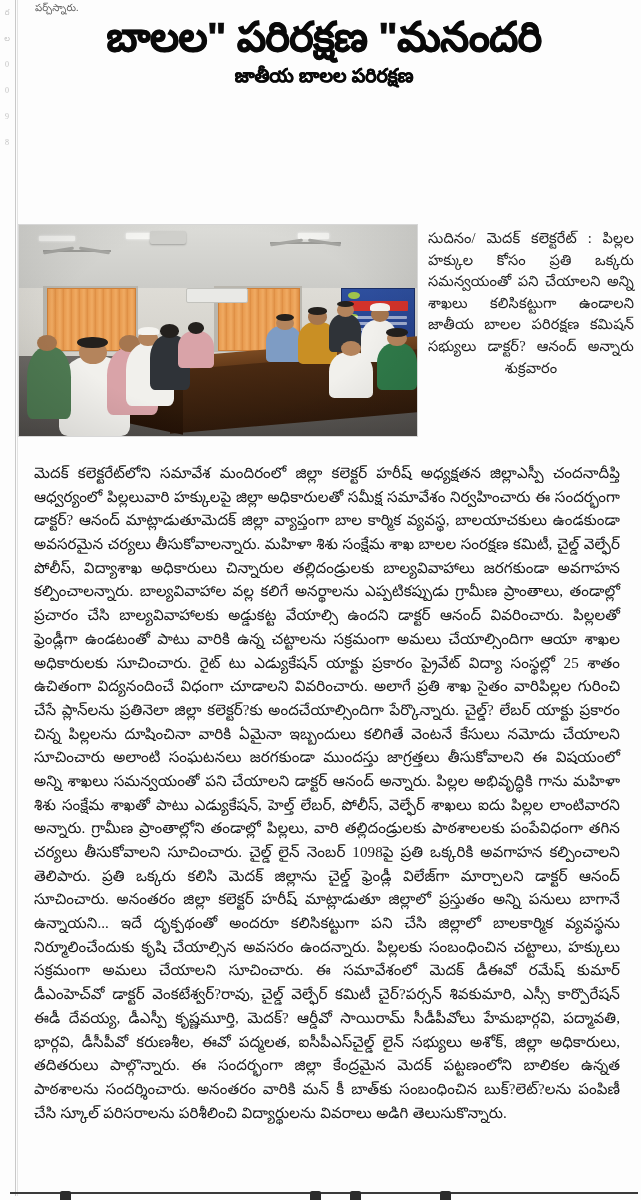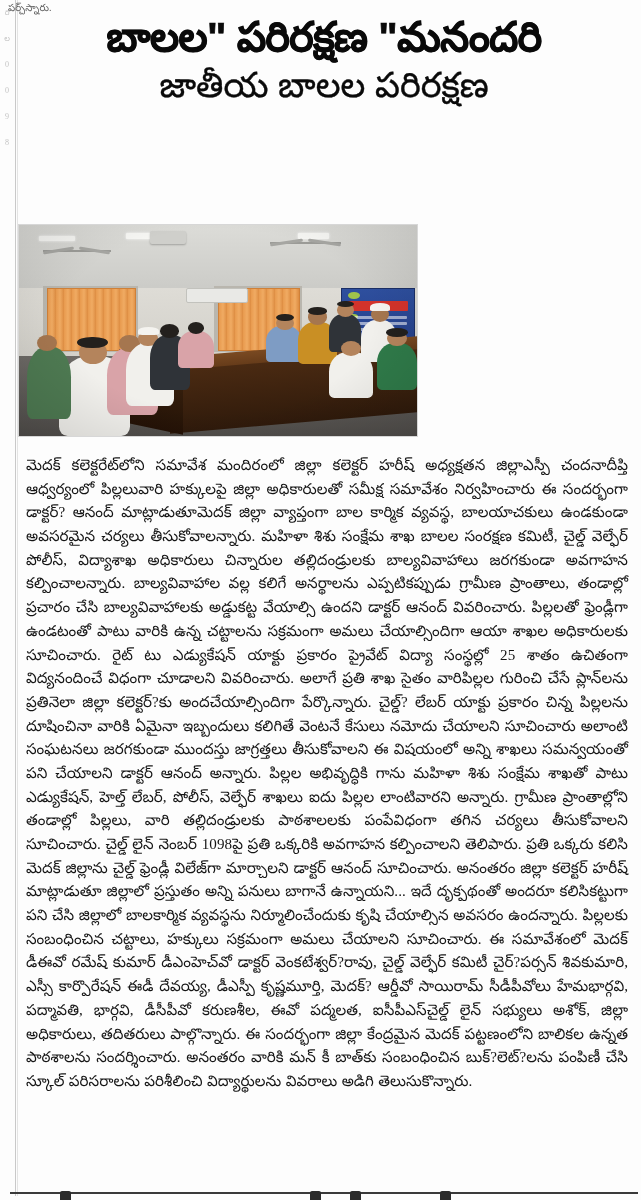--- a/index.html
+++ b/index.html
@@ -62,21 +62,21 @@
     bottom: 0px;
     width: 11px;
     height: 9px;
     background: #2b2b2b;
     border-radius: 2px 2px 0 0;
   }
 
   
   .stray-line {
     position: absolute;
-    left: 8px;
+    left: 35px;
     top: 2px;
     font-size: 10px;
     color: #5d5d5d;
     letter-spacing: .2px;
   }
 
   
   .headline-wrap {
     position: absolute;
     left: 20px;
@@ -89,22 +89,22 @@
     font-weight: 700;
     font-size: 41px;
     line-height: 1.06;
     letter-spacing: -0.5px;
     color: #0a0a0a;
     margin: 0;
     -webkit-text-stroke: 0.7px #0a0a0a;
   }
   .subhead {
     font-family: "Liberation Sans", "DejaVu Sans", sans-serif;
-    font-weight: 400;
-    font-size: 35px;
+    font-weight: 700;
+    font-size: 19px;
     line-height: 1.12;
     color: #0a0a0a;
     margin: 6px 0 0 0;
     -webkit-text-stroke: 0.4px #0a0a0a;
   }
 
   
   .photo {
     position: absolute;
     left: 18px;
@@ -271,21 +271,21 @@
     left: 22px;
     top: 450px;
     width: 610px;
     font-size: 15.1px;
     line-height: 1.57;
     color: #141414;
     text-align: justify;
     letter-spacing: .05px;
     word-spacing: .5px;
   }
-  .body-text p { margin: 4px; text-indent: 0; }
+  .body-text p { margin: 12px; text-indent: 0; }
 </style>
 </head>
 <body>
 
 <div id="page">
 
   <div class="edge-sliver">ర
 ల
 0
 0
@@ -371,20 +371,21 @@
 
     <div class="ph-layer person p-shirt-green" style="left:2%;top:58%;width:11%;height:34%;"></div>
     <div class="ph-layer head p-skin2" style="left:4.5%;top:52%;width:5%;height:7.5%;"></div>
 
     <div class="ph-layer person p-shirt-pink" style="left:40%;top:50%;width:9%;height:18%;"></div>
     <div class="ph-layer head p-hair" style="left:42.5%;top:46%;width:4%;height:5.5%;"></div>
 
     <div class="ph-layer photo-vignette"></div>
   </div>
 
+  <div class="caption">సుదినం/ మెదక్ కలెక్టరేట్ : పిల్లల హక్కుల కోసం ప్రతి ఒక్కరు సమన్వయంతో పని చేయాలని  అన్ని శాఖలు కలిసికట్టుగా  ఉండాలని జాతీయ బాలల పరిరక్షణ కమిషన్ సభ్యులు డాక్టర్? ఆనంద్ అన్నారు శుక్రవారం</div>
 
   <div class="body-text">
     <p>మెదక్ కలెక్టరేట్‌లోని సమావేశ మందిరంలో జిల్లా కలెక్టర్ హరీష్ అధ్యక్షతన జిల్లాఎస్పీ చందనాదీప్తి ఆధ్వర్యంలో పిల్లలువారి హక్కులపై జిల్లా అధికారులతో సమీక్ష సమావేశం నిర్వహించారు ఈ సందర్భంగా డాక్టర్? ఆనంద్ మాట్లాడుతూమెదక్ జిల్లా వ్యాప్తంగా బాల కార్మిక వ్యవస్థ, బాలయాచకులు ఉండకుండా అవసరమైన చర్యలు తీసుకోవాలన్నారు.  మహిళా శిశు సంక్షేమ శాఖ బాలల సంరక్షణ కమిటీ, చైల్డ్ వెల్ఫేర్ పోలీస్, విద్యాశాఖ అధికారులు చిన్నారుల తల్లిదండ్రులకు బాల్యవివాహాలు జరగకుండా అవగాహన కల్పించాలన్నారు.  బాల్యవివాహాల వల్ల కలిగే అనర్థాలను ఎప్పటికప్పుడు గ్రామీణ ప్రాంతాలు, తండాల్లో ప్రచారం చేసి బాల్యవివాహాలకు అడ్డుకట్ట వేయాల్సి ఉందని డాక్టర్ ఆనంద్ వివరించారు. పిల్లలతో ఫ్రెండ్లీగా ఉండటంతో పాటు వారికి ఉన్న చట్టాలను సక్రమంగా అమలు చేయాల్సిందిగా ఆయా శాఖల అధికారులకు సూచించారు. రైట్ టు ఎడ్యుకేషన్ యాక్టు ప్రకారం ప్రైవేట్ విద్యా సంస్థల్లో 25 శాతం ఉచితంగా విద్యనందించే విధంగా చూడాలని వివరించారు. అలాగే ప్రతి శాఖ సైతం వారిపిల్లల గురించి చేసే ప్లాన్‌లను ప్రతినెలా జిల్లా కలెక్టర్?కు అందచేయాల్సిందిగా పేర్కొన్నారు. చైల్డ్? లేబర్ యాక్టు ప్రకారం చిన్న పిల్లలను దూషించినా వారికి ఏమైనా ఇబ్బందులు కలిగితే వెంటనే కేసులు నమోదు చేయాలని సూచించారు అలాంటి సంఘటనలు జరగకుండా ముందస్తు జాగ్రత్తలు తీసుకోవాలని ఈ విషయంలో అన్ని శాఖలు సమన్వయంతో పని చేయాలని డాక్టర్ ఆనంద్ అన్నారు. పిల్లల అభివృద్ధికి గాను మహిళా శిశు సంక్షేమ శాఖతో పాటు ఎడ్యుకేషన్, హెల్త్ లేబర్, పోలీస్, వెల్ఫేర్ శాఖలు ఐదు పిల్లల లాంటివారని అన్నారు. గ్రామీణ ప్రాంతాల్లోని తండాల్లో పిల్లలు, వారి తల్లిదండ్రులకు పాఠశాలలకు పంపేవిధంగా తగిన చర్యలు తీసుకోవాలని సూచించారు. చైల్డ్ లైన్ నెంబర్ 1098పై ప్రతి ఒక్కరికి అవగాహన కల్పించాలని తెలిపారు. ప్రతి ఒక్కరు కలిసి మెదక్ జిల్లాను చైల్డ్ ఫ్రెండ్లీ విలేజ్‌గా మార్చాలని డాక్టర్ ఆనంద్ సూచించారు. అనంతరం జిల్లా కలెక్టర్ హరీష్ మాట్లాడుతూ జిల్లాలో ప్రస్తుతం అన్ని పనులు బాగానే ఉన్నాయని... ఇదే దృక్పథంతో అందరూ కలిసికట్టుగా పని చేసి జిల్లాలో బాలకార్మిక వ్యవస్థను నిర్మూలించేందుకు కృషి చేయాల్సిన అవసరం ఉందన్నారు. పిల్లలకు సంబంధించిన చట్టాలు, హక్కులు సక్రమంగా అమలు చేయాలని సూచించారు. ఈ సమావేశంలో మెదక్ డీఈవో రమేష్ కుమార్ డీఎంహెచ్‌వో డాక్టర్ వెంకటేశ్వర్?రావు, చైల్డ్ వెల్ఫేర్ కమిటీ చైర్?పర్సన్ శివకుమారి, ఎస్సీ కార్పొరేషన్ ఈడీ దేవయ్య, డీఎస్పీ కృష్ణమూర్తి, మెదక్? ఆర్డీవో సాయిరామ్ సీడీపీవోలు హేమభార్గవి, పద్మావతి, భార్గవి, డీసీపీవో కరుణశీల, ఈవో పద్మలత, ఐసీపీఎస్‌చైల్డ్ లైన్ సభ్యులు అశోక్, జిల్లా అధికారులు, తదితరులు పాల్గొన్నారు. ఈ సందర్భంగా జిల్లా కేంద్రమైన మెదక్ పట్టణంలోని బాలికల ఉన్నత పాఠశాలను సందర్శించారు. అనంతరం వారికి మన్ కీ బాత్‌కు సంబంధించిన బుక్?లెట్?లను పంపిణీ చేసి స్కూల్ పరిసరాలను పరిశీలించి విద్యార్థులను వివరాలు అడిగి తెలుసుకొన్నారు.</p>
   </div>
 
   <div class="rule-bottom"></div>
   <div class="nick" style="left:60px;"></div>
   <div class="nick" style="left:310px;"></div>
   <div class="nick" style="left:350px;"></div>
   <div class="nick" style="left:440px;"></div>

